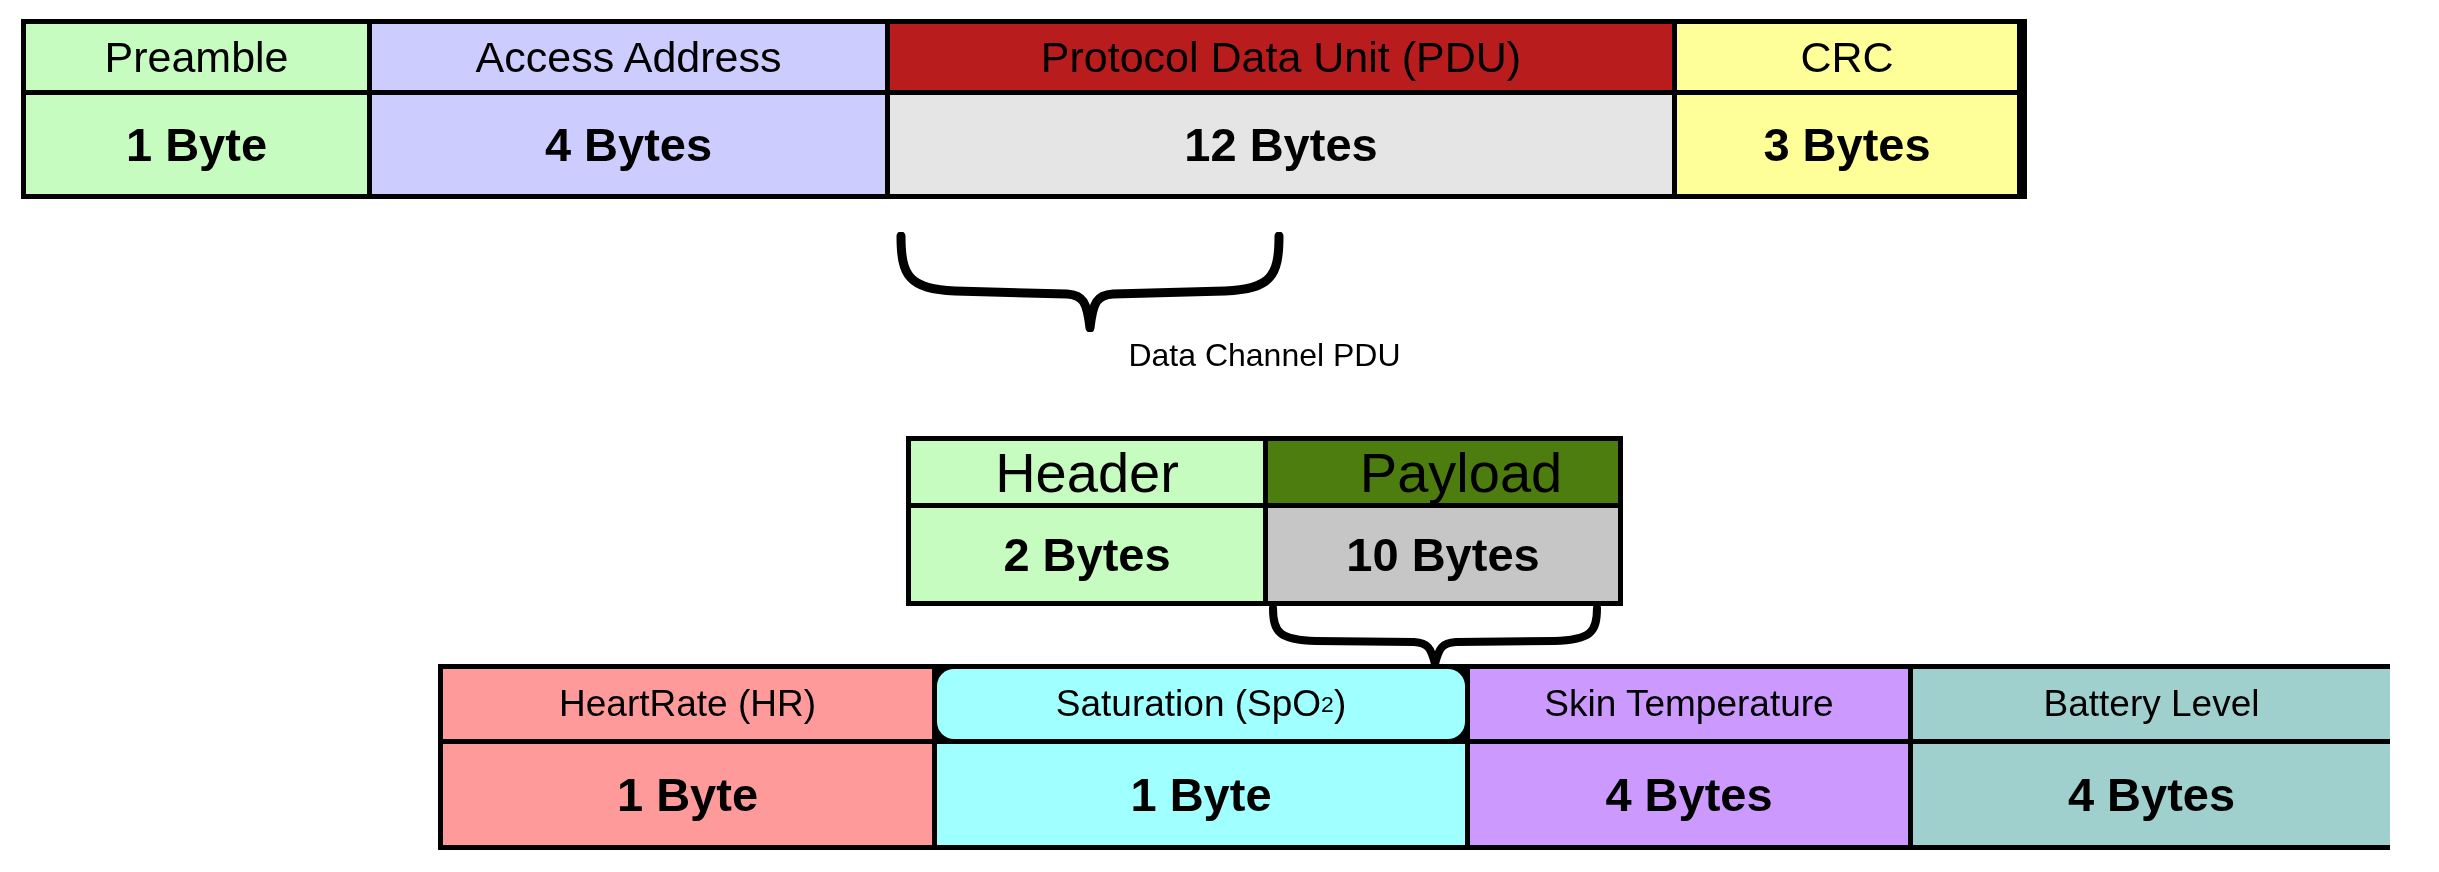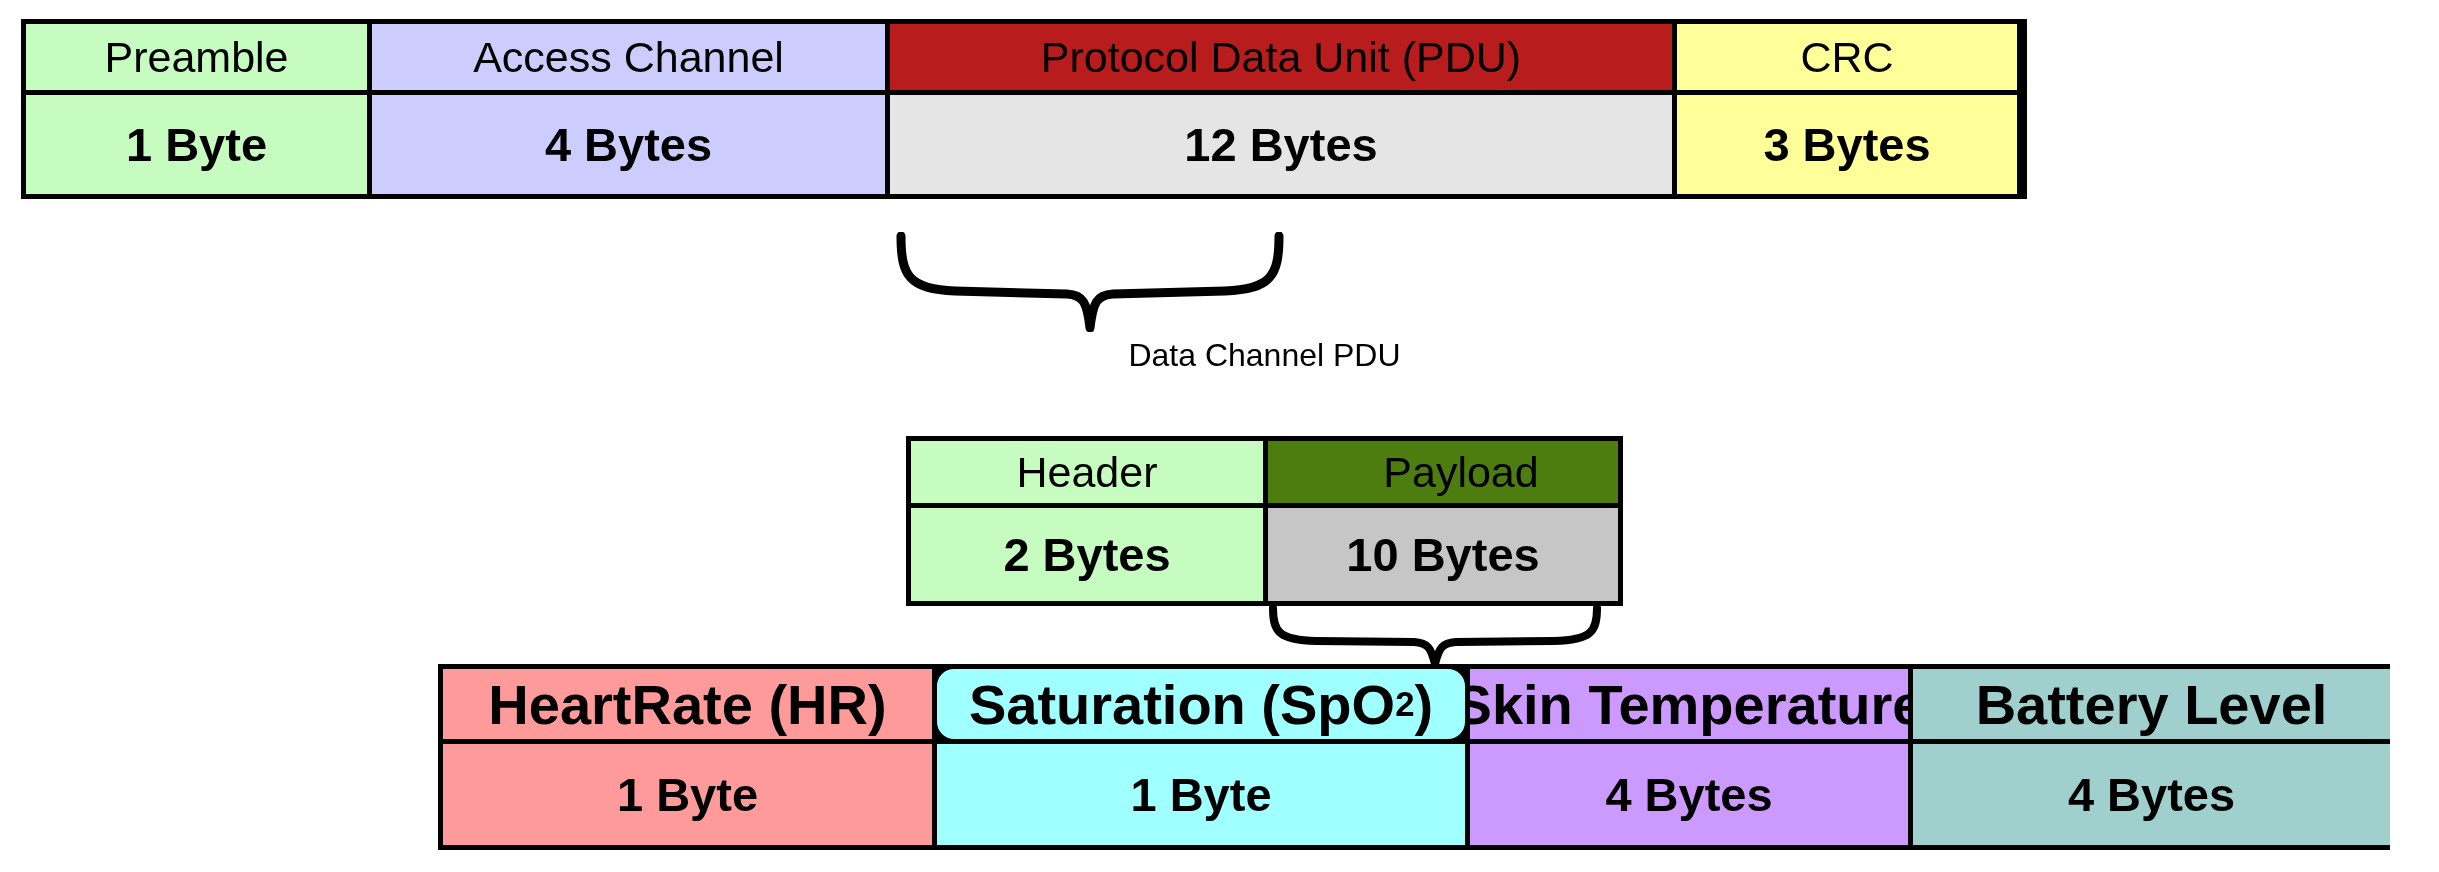--- a/index.html
+++ b/index.html
@@ -68,33 +68,33 @@
 
   
   #table-data-pdu {
     left: 906px;
     top: 436px;
     width: 717px;
     height: 170px;
   }
   #table-data-pdu .row-name { height: 62px; }
   #table-data-pdu .row-size { height: 93px; }
-  #table-data-pdu .row-name .pkt-cell { font-size: 43px; }
+  #table-data-pdu .row-name .pkt-cell { font-size: 56px; }
   #table-data-pdu .row-size .pkt-cell { font-size: 47px; }
 
   
   #table-payload {
     left: 438px;
     top: 664px;
     width: 1952px;
     height: 186px;
   }
   #table-payload .row-name { height: 70px; }
   #table-payload .row-size { height: 101px; }
-  #table-payload .row-name .pkt-cell { font-size: 56px; font-weight: bold; }
+  #table-payload .row-name .pkt-cell { font-size: 37px; }
   #table-payload .row-size .pkt-cell { font-size: 47px; }
 
   
   .brace {
     position: absolute;
   }
   .brace svg { display: block; width: 100%; height: 100%; }
 
   #brace-pdu  { left: 895px; top: 232px; width: 390px; height: 100px; }
   #brace-payload { left: 1268px; top: 605px; width: 335px; height: 62px; }
@@ -116,21 +116,21 @@
   sub { font-size: 0.62em; vertical-align: -0.22em; }
 </style>
 </head>
 <body>
 
 <div id="canvas">
 
   <div class="pkt-table" id="table-link-layer">
     <div class="pkt-row row-name">
       <div class="pkt-cell" style="background: rgb(198, 252, 192); flex: 0 0 341px; width: 341px;">Preamble</div>
-      <div class="pkt-cell" style="background: rgb(204, 204, 255); flex: 0 0 513px; width: 513px;">Access Channel</div>
+      <div class="pkt-cell" style="background: rgb(204, 204, 255); flex: 0 0 513px; width: 513px;">Access Address</div>
       <div class="pkt-cell" style="background: #b91c1c; flex: 0 0 782px; width: 782px;">Protocol Data Unit (PDU)</div>
       <div class="pkt-cell" style="background: rgb(255, 255, 153); flex: 0 0 340px; width: 340px;">CRC</div>
     </div>
     <div class="pkt-row row-size">
       <div class="pkt-cell" style="background: rgb(198, 252, 192); flex: 0 0 341px; width: 341px;">1 Byte</div>
       <div class="pkt-cell" style="background: rgb(204, 204, 255); flex: 0 0 513px; width: 513px;">4 Bytes</div>
       <div class="pkt-cell" style="background: #e5e5e5; flex: 0 0 782px; width: 782px;">12 Bytes</div>
       <div class="pkt-cell" style="background: rgb(255, 255, 153); flex: 0 0 340px; width: 340px;">3 Bytes</div>
     </div>
   </div>

